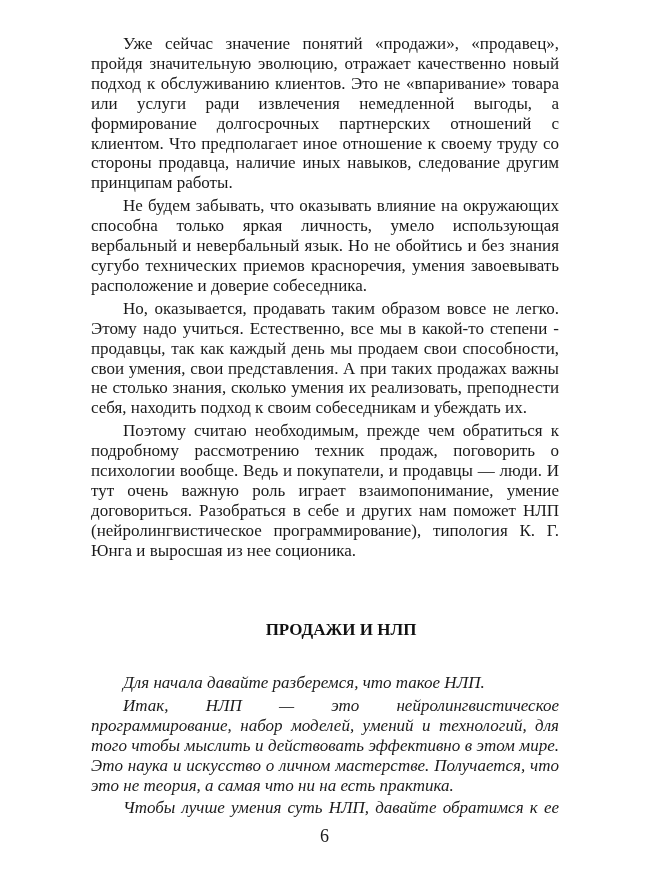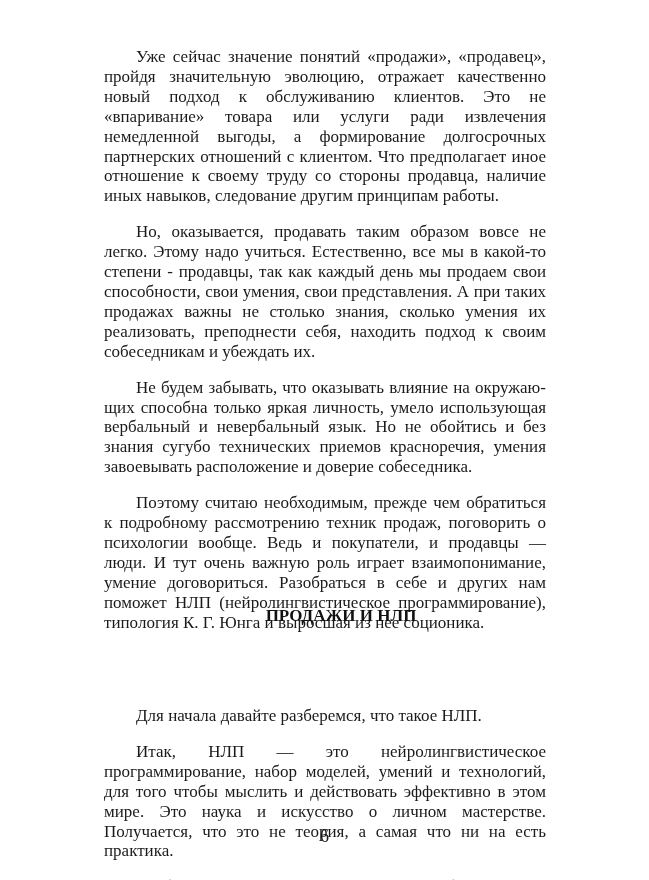--- a/index.html
+++ b/index.html
@@ -6,46 +6,46 @@
   body { width: 649px; height: 880px; position: relative; overflow: hidden; }
   .page {
     position: absolute; left: 0; top: 0; width: 649px; height: 880px; background: #fff;
   }
   .text-block {
     position: absolute; left: 88px; width: 474px;
     font-family: "Liberation Serif", "DejaVu Serif", serif;
     font-size: 17px; line-height: 19.9px; color: #1a1a1a;
   }
   .text-block p {
-    margin: 16px; text-indent: 32px; text-align: justify;
+    margin: 3px; text-indent: 32px; text-align: justify;
   }
   #block1 { top: 31px; }
-  #block2 { top: 690px; }
+  #block2 { top: 670px; font-style: italic; }
   .heading {
-    position: absolute; left: 88px; width: 474px; top: 606px;
+    position: absolute; left: 88px; width: 474px; top: 620px;
     text-align: center; padding-left: 32px; box-sizing: border-box;
     font-family: "Liberation Serif", "DejaVu Serif", serif;
     font-size: 17px; font-weight: bold; color: #111;
     margin: 0;
   }
   .page-number {
     position: absolute; left: 0; width: 649px; top: 826px;
     text-align: center;
     font-family: "Liberation Serif", "DejaVu Serif", serif;
     font-size: 18px; color: #1a1a1a;
   }
 </style>
 </head>
 <body>
 
 <div class="page">
   <div class="text-block" id="block1">
     <p>Уже сейчас значение понятий «продажи», «продавец», пройдя значительную эволюцию, отражает качественно новый подход к обслуживанию клиентов. Это не «впаривание» товара или услуги ради извлечения немедленной выгоды, а формирование долгосрочных партнерских отношений с клиентом. Что предполагает иное отношение к своему труду со стороны продавца, наличие иных навыков, следование другим принципам работы.</p>
+    <p>Не будем забывать, что оказывать влияние на окружаю­щих способна только яркая личность, умело использующая вербальный и невербальный язык. Но не обойтись и без знания сугубо технических приемов красноречия, умения завоевывать расположение и доверие собеседника.</p>
     <p>Но, оказывается, продавать таким образом вовсе не легко. Этому надо учиться. Естественно, все мы в какой-то степени - продавцы, так как каждый день мы продаем свои способности, свои умения, свои представления. А при таких продажах важны не столько знания, сколько умения их реализовать, преподнести себя, находить подход к своим собеседникам и убеждать их.</p>
-    <p>Не будем забывать, что оказывать влияние на окружаю­щих способна только яркая личность, умело использующая вербальный и невербальный язык. Но не обойтись и без знания сугубо технических приемов красноречия, умения завоевывать расположение и доверие собеседника.</p>
     <p>Поэтому считаю необходимым, прежде чем обратиться к подробному рассмотрению техник продаж, поговорить о психологии вообще. Ведь и покупатели, и продавцы — люди. И тут очень важную роль играет взаимопонимание, умение договориться. Разобраться в себе и других нам поможет НЛП (нейролингвистическое программирование), типология К. Г. Юнга и выросшая из нее соционика.</p>
   </div>
 
   <h2 class="heading">ПРОДАЖИ И НЛП</h2>
 
   <div class="text-block" id="block2">
     <p>Для начала давайте разберемся, что такое НЛП.</p>
     <p>Итак, НЛП — это нейролингвистическое программирование, набор моделей, умений и технологий, для того чтобы мыслить и действовать эффективно в этом мире. Это наука и искусство о личном мастерстве. Получается, что это не теория, а самая что ни на есть практика.</p>
     <p style="text-align-last: justify;">Чтобы лучше умения суть НЛП, давайте обратимся к ее</p>
   </div>

